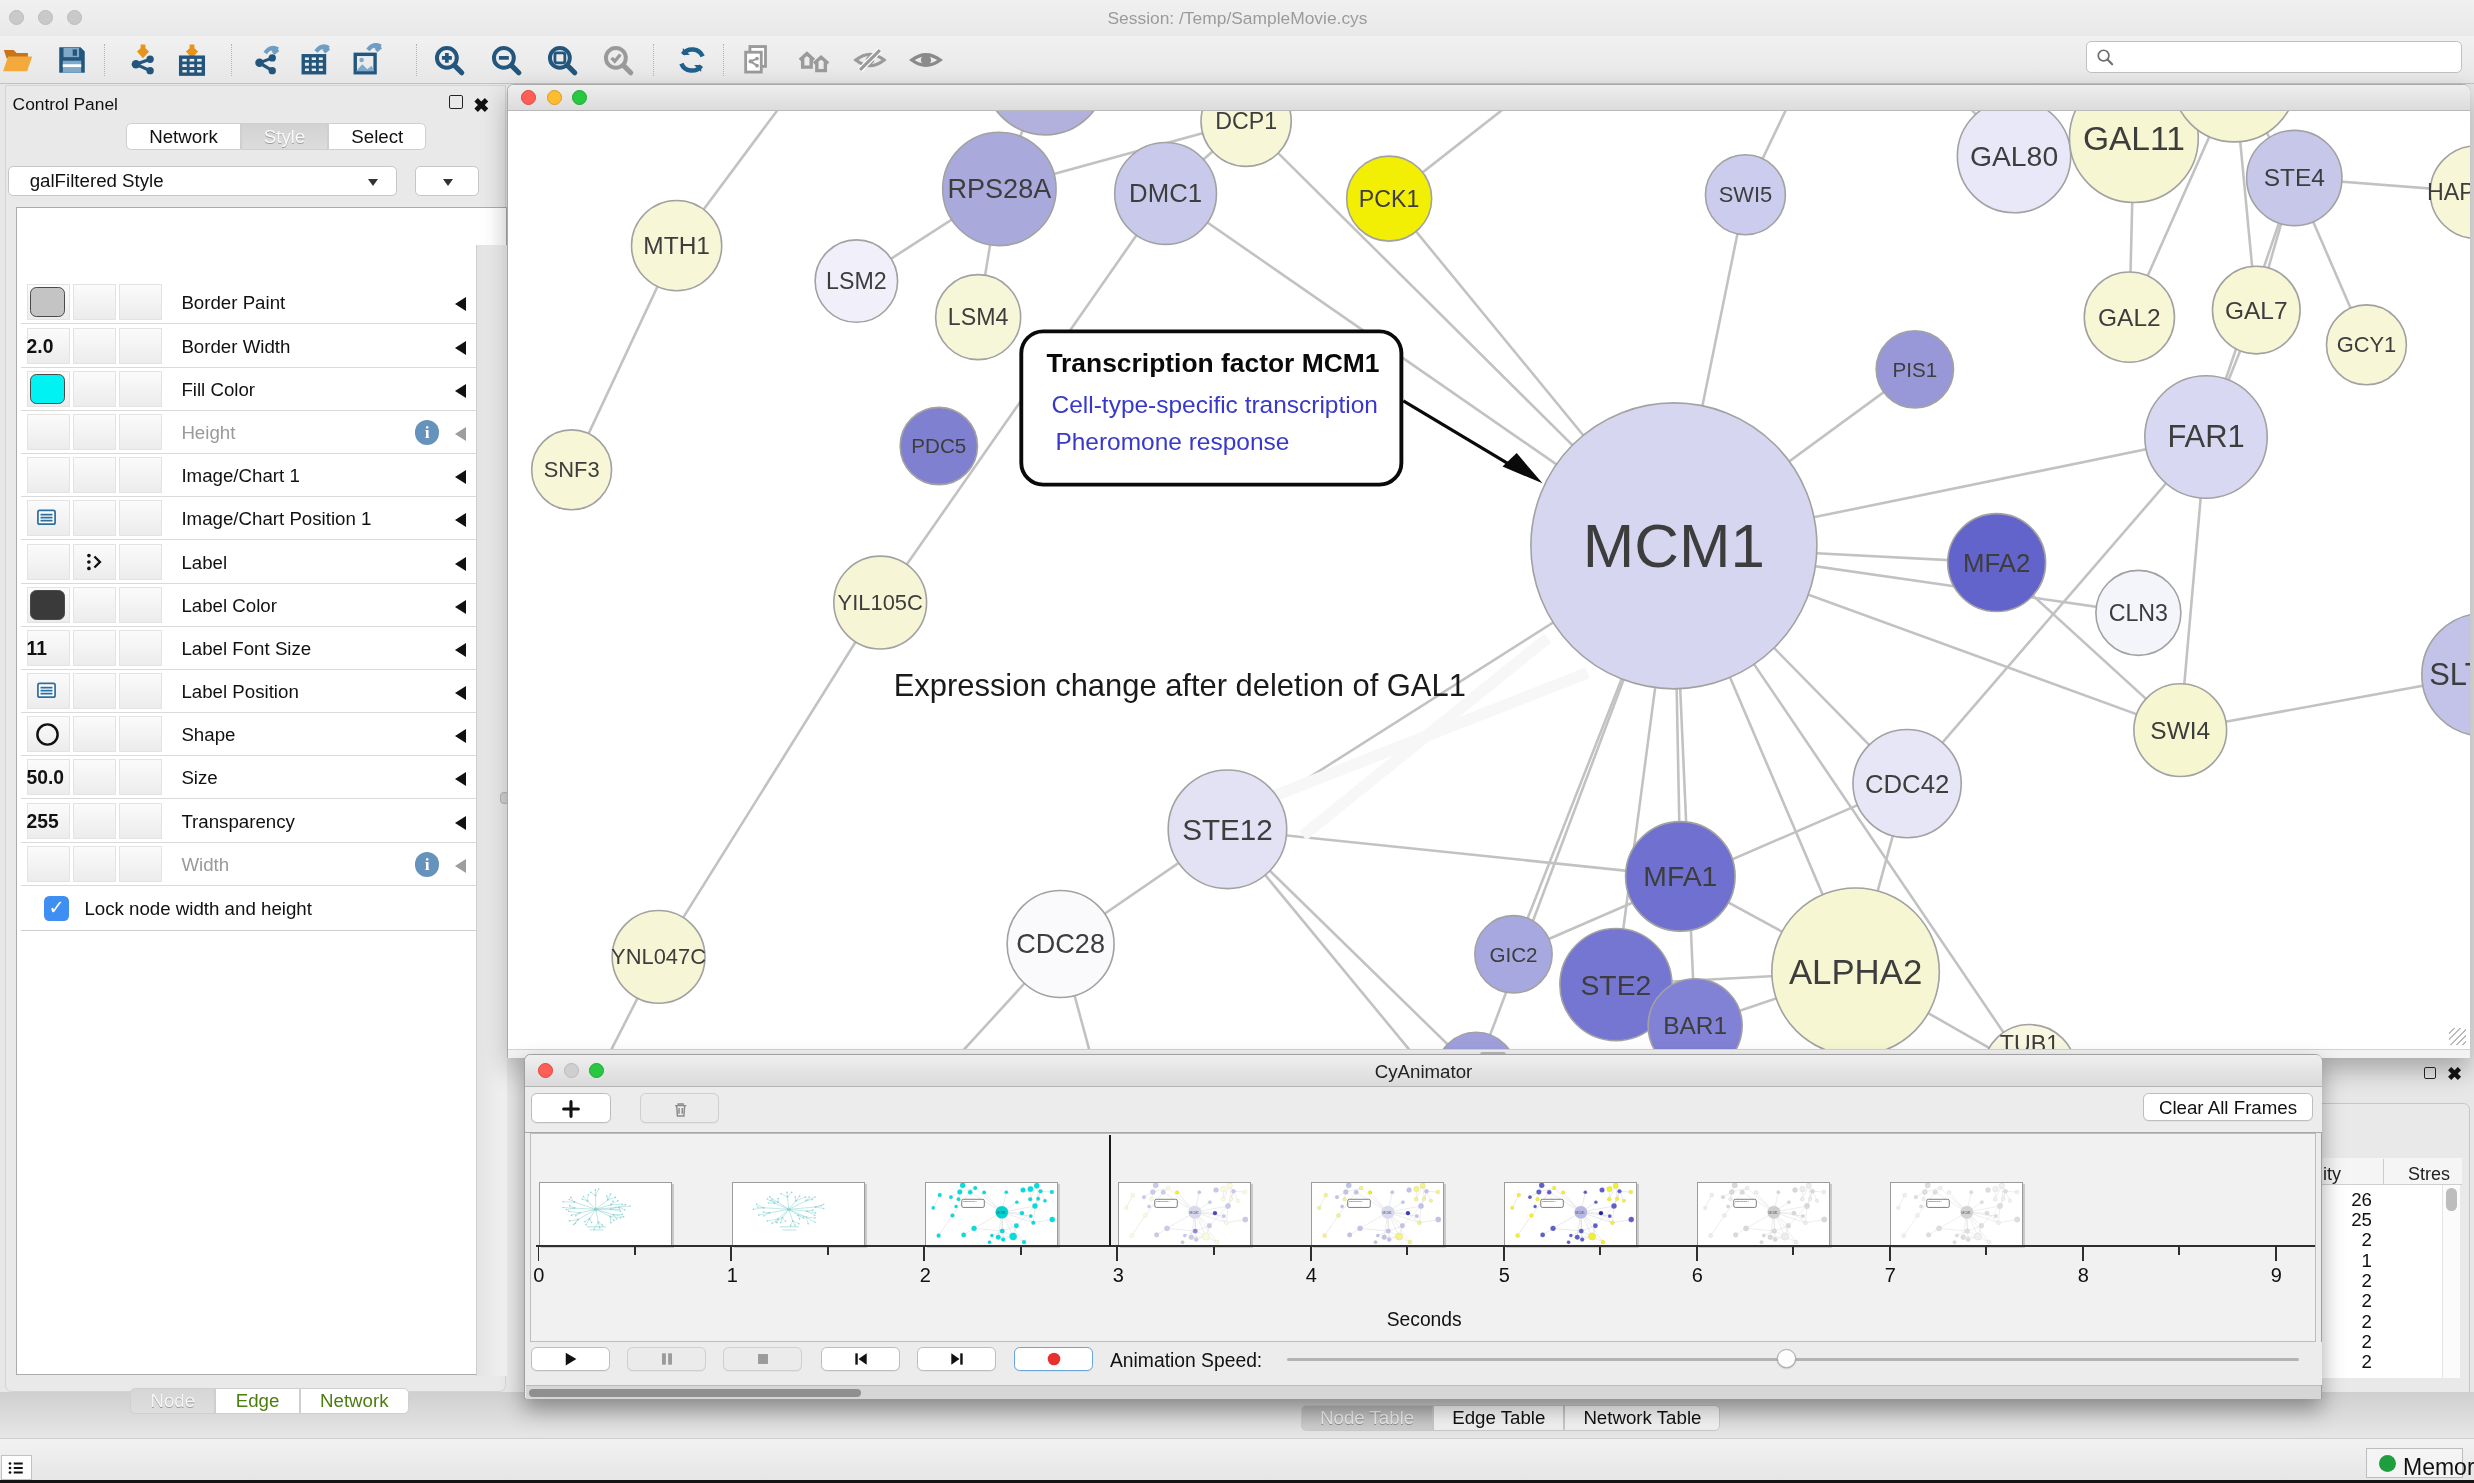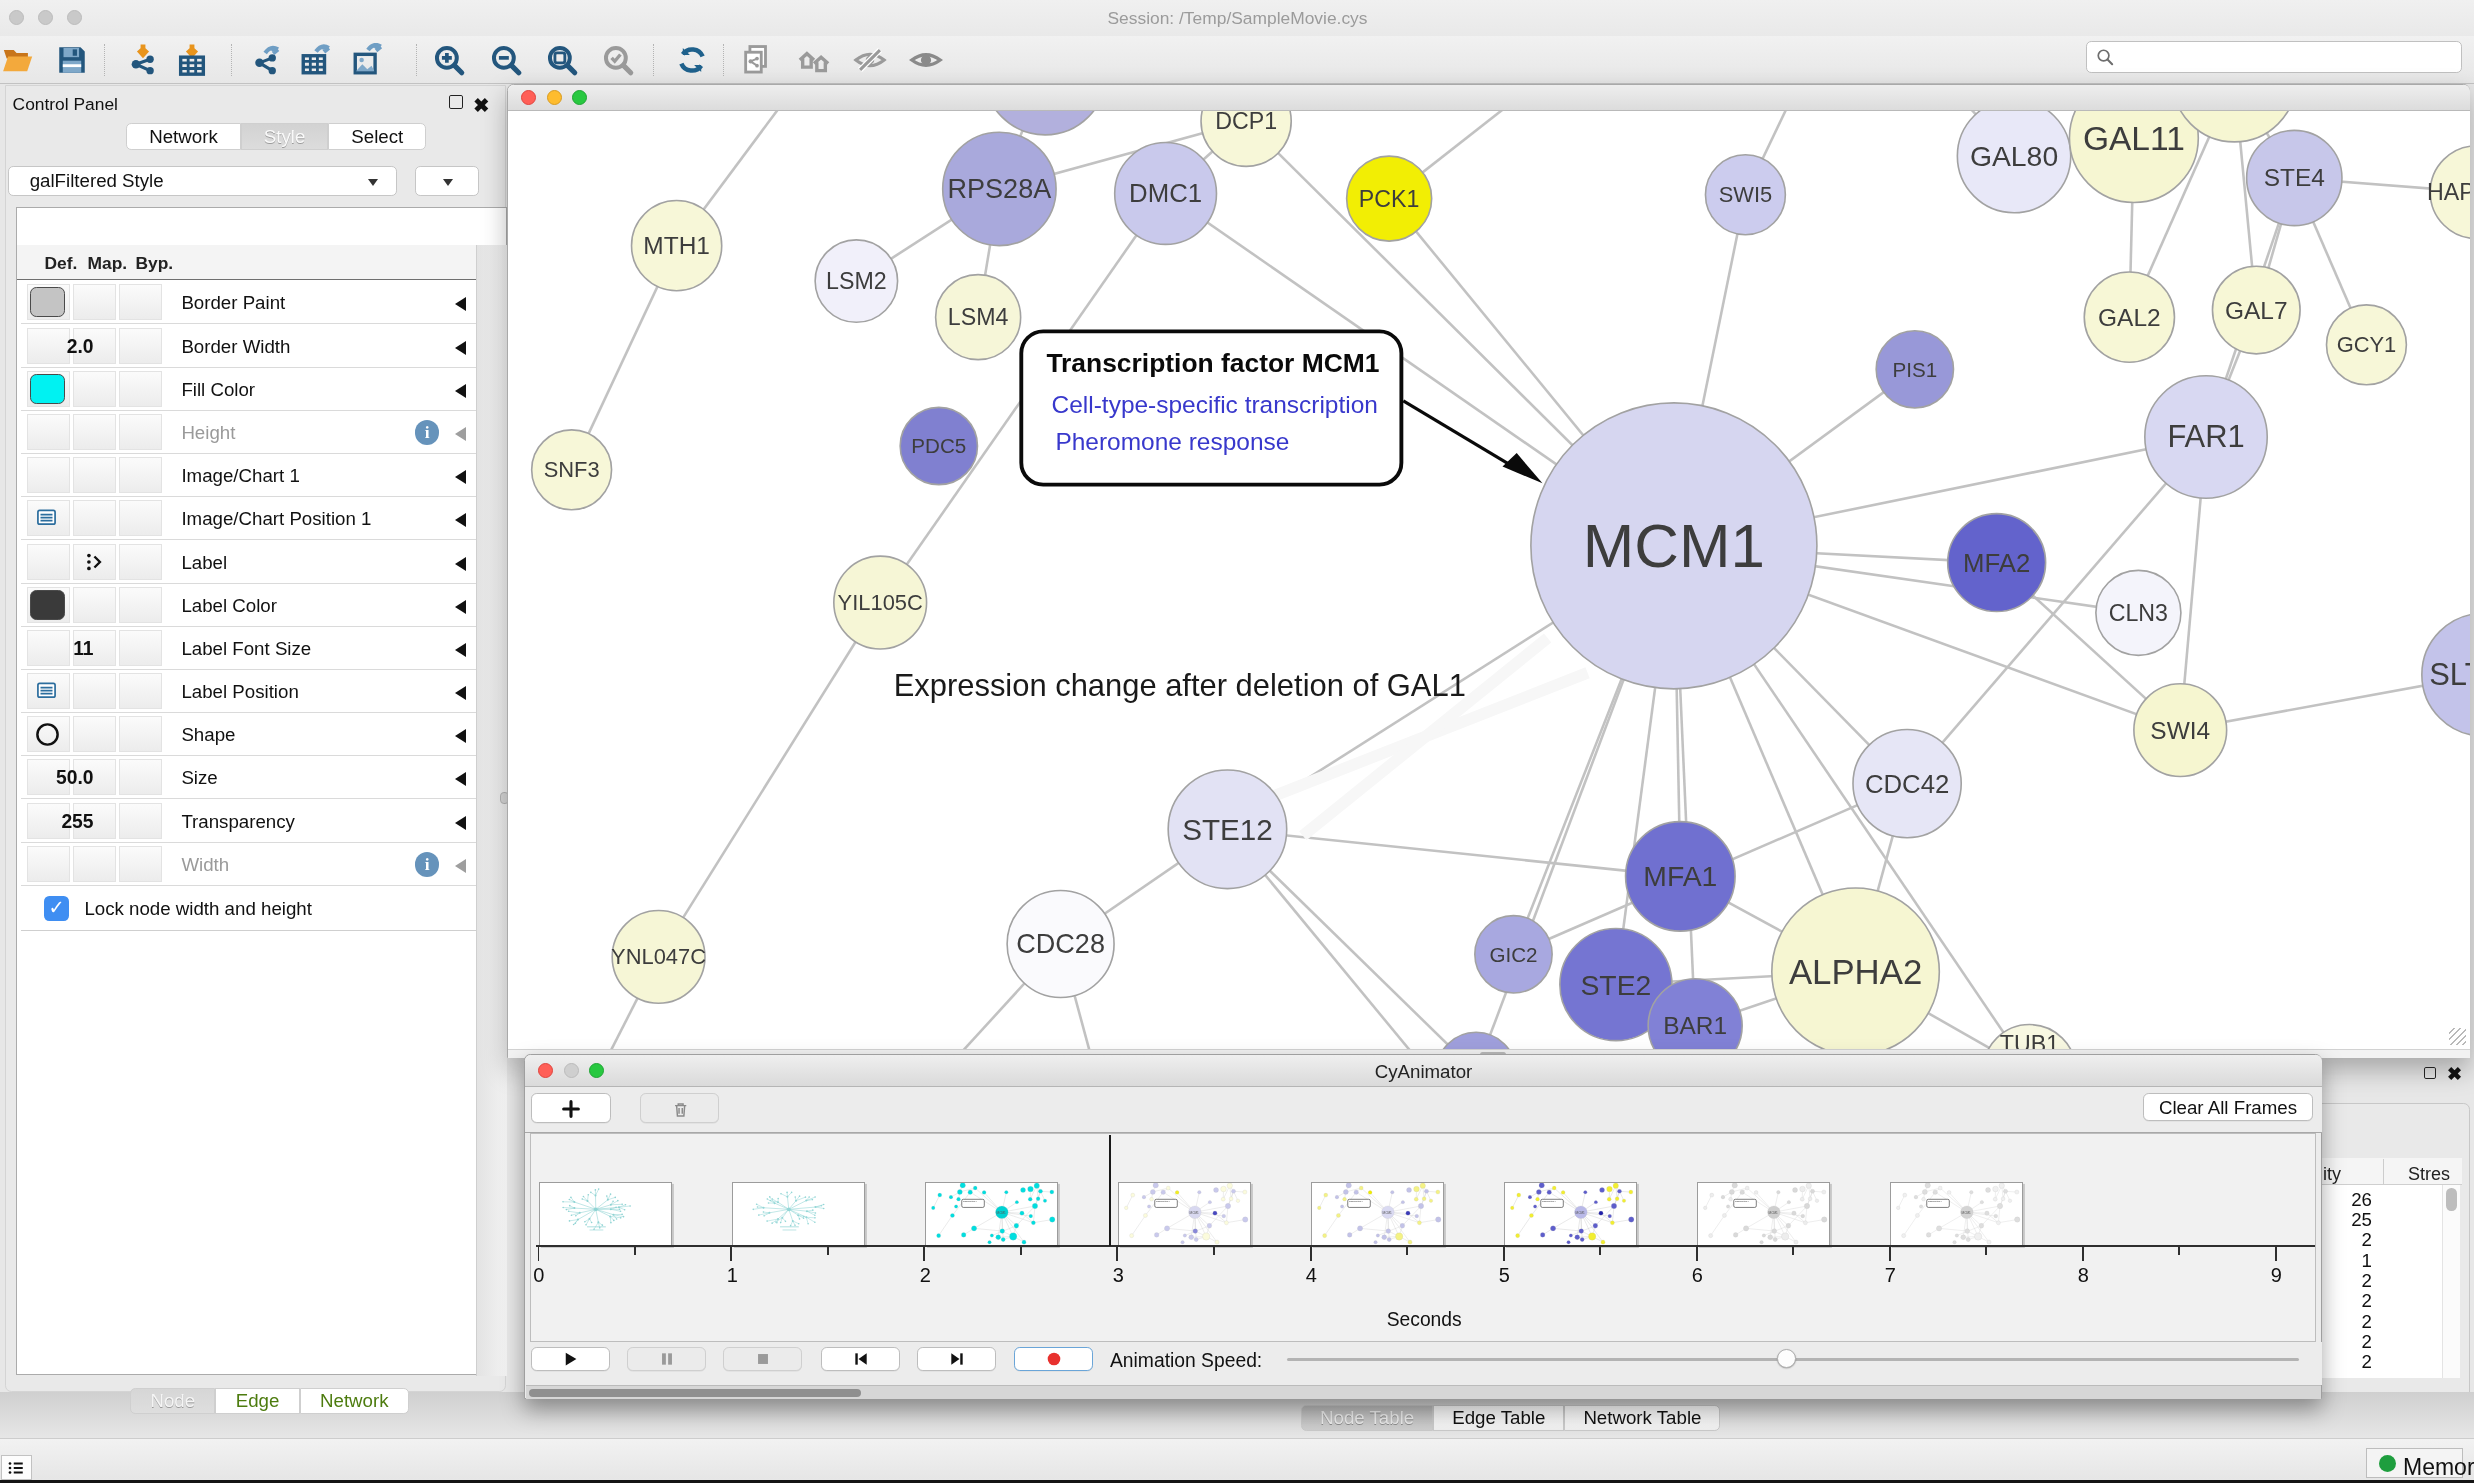--- a/index.html
+++ b/index.html
@@ -41,21 +41,21 @@
   .props-title-caret { left:102px; top:18px; border-left:5.2px solid transparent; border-right:5.2px solid transparent; border-top:6.4px solid #444; }
   .cols-header { left:0; top:37px; width:459px; height:35px; background:#f4f4f4; border-bottom:1.9px solid #6f6f6f; }
   .col-h { top:7.7px; font-size:17.4px; font-weight:bold; color:#222; }
   .prow { left:3.9px; width:455px; height:43px; border-bottom:0.6px solid #dadada; background:#fff; }
   .pcell { top:3.2px; height:36px; background:linear-gradient(#fbfbfb,#ececec); border:0.6px solid #e3e3e3; }
   .pcell.c1 { left:5.2px; width:43px; }
   .pcell.c2 { left:52px; width:43px; }
   .pcell.c3 { left:98px; width:43px; }
   .plabel { left:160px; top:11px; font-size:18.7px; color:#111; }
   .plabel.dim { color:#9a9a9a; }
-  .pval { left:5.2px; width:67px; top:11px; text-align:right; font-size:19.3px; font-weight:bold; color:#111; }
+  .pval { left:5.2px; width:67px; top:11px; text-align:left; font-size:19.3px; font-weight:bold; color:#111; }
   .parrow { right:10.3px; top:15.5px; width:0; height:0; border-top:7px solid transparent; border-bottom:7px solid transparent; border-right:11px solid #111; }
   .parrow.dim { border-right-color:#9e9e9e; }
   .pinfo { right:37px; top:9px; width:24.5px; height:24.5px; border-radius:50%; background:#6693bb; color:#fff; font-size:17.4px; font-weight:bold; text-align:center; line-height:24.5px; font-family:"Liberation Serif",serif; }
   .swatch { left:9px; top:6.4px; width:35px; height:30px; border-radius:6.4px; border:1.9px solid #4a4a4a; }
   .lockrow { left:3.9px; width:455px; height:45px; background:#fff; border-bottom:0.6px solid #cfcfcf; }
   .checkbox { left:23px; top:10.3px; width:24.5px; height:24.5px; background:#3f8ef2; border-radius:5.2px; color:#fff; font-size:19.3px; text-align:center; line-height:24.5px; }
   .locklabel { left:63px; top:12.2px; font-size:18.7px; color:#111; }
   .props-vtrack { left:459px; top:37px; width:31px; height:1131px; background:linear-gradient(90deg,#e3e3e3,#f2f2f2); border-left:0.6px solid #cfcfcf; }
   .props-scroll { left:481px; top:547px; width:8.4px; height:12.2px; background:#d8d8d8; border:0.6px solid #b5b5b5; border-radius:3.9px; }
   .cp-bottom-tabs { left:124px; top:1302px; display:flex; height:26px; z-index:6; }
@@ -259,25 +259,20 @@
       </div>
     <div class="abs style-combo">
       <span>galFiltered Style</span>
       <span class="caret"></span>
     </div>
     <div class="abs style-menu-btn">
       <span class="caret"></span>
     </div>
 
     <div class="abs props-box">
-      <div class="abs cols-header">
-        <span class="abs col-h" style="left:27px">Def.</span>
-        <span class="abs col-h" style="left:70px">Map.</span>
-        <span class="abs col-h" style="left:118px">Byp.</span>
-      </div>
       <div id="prop-rows">
           <div class="abs prow" style="top:73px">
       <div class="abs pcell c1"></div>
       <div class="abs pcell c2"></div>
       <div class="abs pcell c3"></div>
       <div class="abs swatch" style="background:#c4c4c4"></div>
       <div class="abs plabel">Border Paint</div>
       <div class="abs parrow"></div>
     </div>
           <div class="abs prow" style="top:117px">

